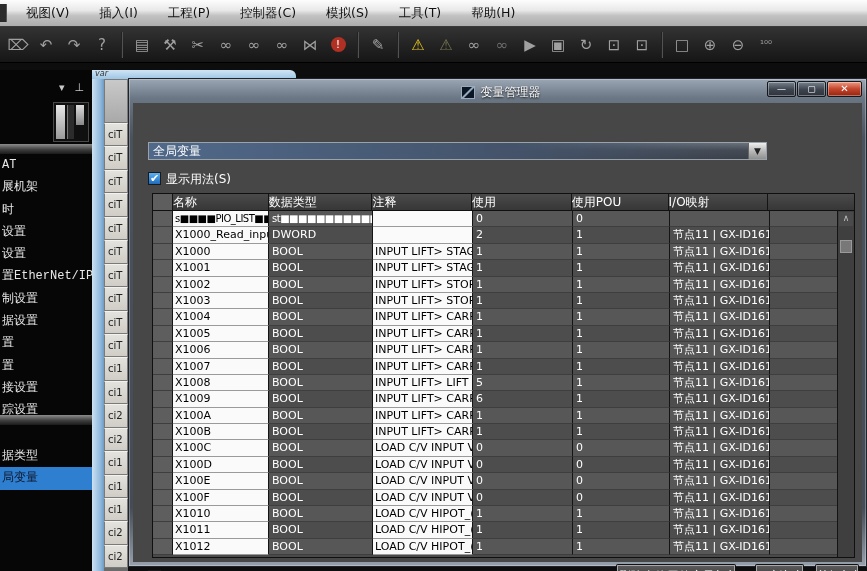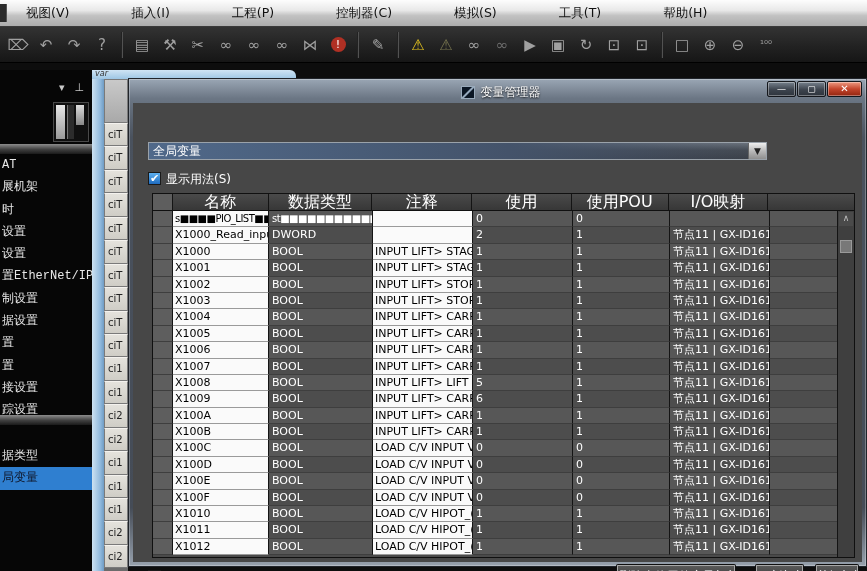--- a/index.html
+++ b/index.html
@@ -94,21 +94,21 @@
   #chk-top{left:15px;top:467px;}
   #chk-top-label{left:33px;top:466px;}
 
   
   #var-table{position:absolute;left:19px;top:90px;width:703px;height:365px;
     border:1px solid #101010;background:#4a4a4a;overflow:hidden;}
   .trow{display:flex;height:16.4px;}
   .trow.head{height:17px;background:linear-gradient(180deg,#4a4a4a,#363636);}
   .tcell{border-right:1px solid #141414;border-bottom:1px solid #3e3e3e;
     font-size:11px;color:#fff;line-height:15px;white-space:nowrap;overflow:hidden;}
-  .head .tcell{font-size:16px;text-align:center;border-bottom:1px solid #101010;line-height:16px;color:#fff;}
+  .head .tcell{font-size:12px;border-bottom:1px solid #101010;line-height:16px;color:#fff;}
   .c0{width:20px;background:#5a5a5a;}
   .c1{width:96px;}
   .c2{width:104px;}
   .c3{width:100px;}
   .c4{width:100px;}
   .c5{width:97px;}
   .c6{width:100px;}
   .c7{width:68px;border-right:none;}
   .head .c7{width:86px;}
   .head .c0{background:transparent;}
@@ -135,21 +135,21 @@
   .dlg-btn.b1{left:623px;width:47px;}
   .dlg-btn.b2{left:683px;width:42px;}
 </style>
 </head>
 <body>
 
 <div id="screen">
 
   <div id="menubar">
     <div class="edge-fragment"></div>
-    <div id="menu-items" style="display:flex;gap:32px;">
+    <div id="menu-items" style="display:flex;">
         <div class="menu-item">视图(V)</div>
         <div class="menu-item">插入(I)</div>
         <div class="menu-item">工程(P)</div>
         <div class="menu-item">控制器(C)</div>
         <div class="menu-item">模拟(S)</div>
         <div class="menu-item">工具(T)</div>
         <div class="menu-item">帮助(H)</div>
       </div>
   </div>
 

